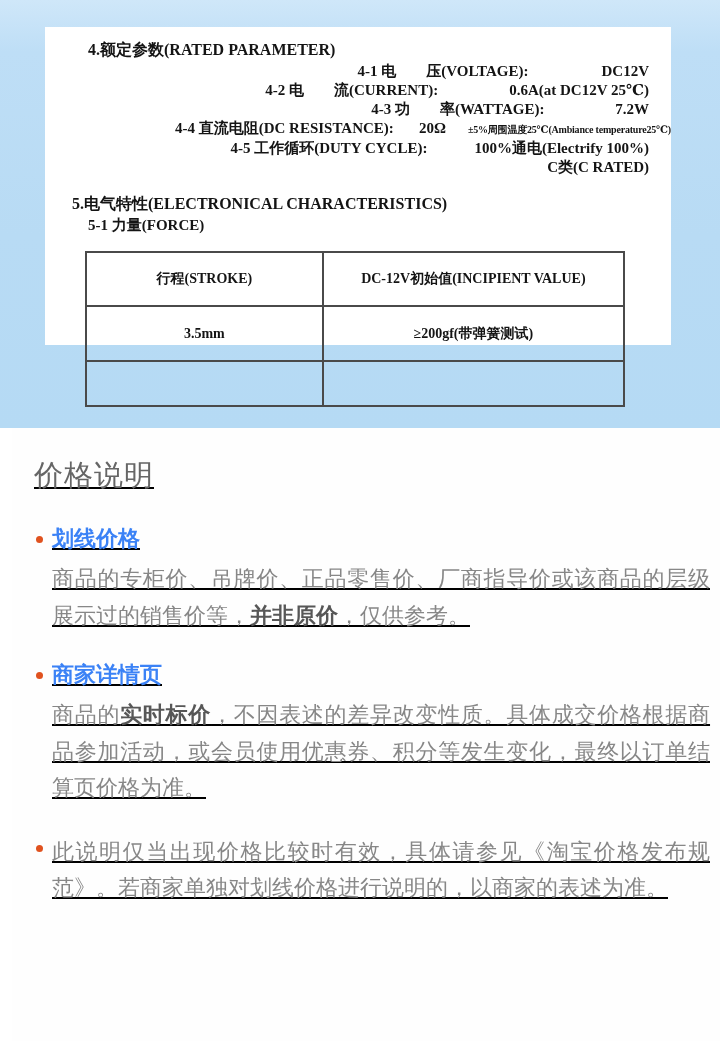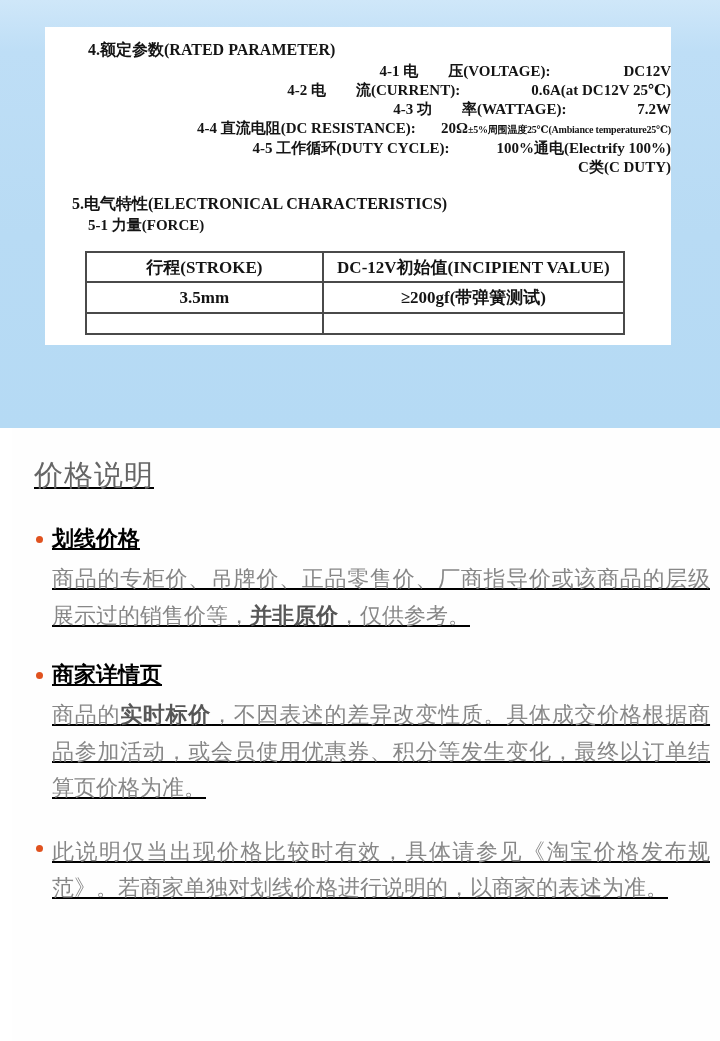--- a/index.html
+++ b/index.html
@@ -8,42 +8,42 @@
 
   
   .blue-band{position:absolute;top:0;left:0;width:720px;height:428px;
     background:linear-gradient(180deg,#cfe7f9 0%,#bedef6 12%,#b8dbf4 55%,#b5daf4 100%);}
   .doc-card{position:absolute;top:27px;left:45px;width:626px;height:318px;background:#ffffff;}
   .doc{font-family:"Liberation Serif","DejaVu Serif",serif;font-weight:bold;color:#141414;}
   .doc-h1{margin:14px 0 0 43px;font-size:16px;line-height:18px;white-space:nowrap;}
   .spec-rows{margin:3px 0 0 60px;}
   .spec-row{display:flex;font-size:15px;line-height:19px;white-space:nowrap;align-items:baseline;justify-content:flex-end;}
   .spec-label{min-width:244px;}
-  .spec-note{font-size:10px;letter-spacing:-0.2px;}
+  .spec-note{font-size:10px;margin-left:22px;letter-spacing:-0.2px;}
   .doc-h2{margin:17px 0 0 27px;font-size:16px;line-height:19px;white-space:nowrap;}
   .doc-h3{margin:3px 0 0 43px;font-size:15px;line-height:19px;white-space:nowrap;}
   table.spec-table{margin:16px 0 0 40px;width:540px;border-collapse:collapse;
     font-family:"Liberation Serif","DejaVu Serif",serif;font-weight:bold;}
   table.spec-table td{border:2px solid #4a4a4a;text-align:center;vertical-align:middle;
-    font-size:17px;color:#141414;padding:0;}
+    font-size:14px;color:#141414;padding:12px;}
   .tr-head td{height:28px;}
   .tr-data td{height:29px;}
   .tr-empty td{height:19px;}
   .col-stroke{width:44%;}
   .col-value{width:56%;}
 
   
   .price-section{position:absolute;top:428px;left:12px;width:720px;height:613px;background:#fefefe;text-decoration:underline;}
   .price-inner{padding:30px 22px 0 22px;}
   .price-title{font-size:29px;line-height:34px;color:#666666;letter-spacing:1px;}
   .price-list{margin-top:33px;}
   .price-item{position:relative;padding-left:18px;}
   .price-item + .price-item{margin-top:27px;}
   .bullet{position:absolute;left:2px;top:11px;width:7px;height:7px;border-radius:50%;background:#e0521f;}
-  .item-heading{font-size:22px;font-weight:bold;color:#000000;line-height:28px;}
+  .item-heading{font-size:22px;font-weight:bold;color:#3b82f6;line-height:28px;}
   .item-body{margin-top:8px;font-size:22px;color:#878787;line-height:36.5px;max-width:658px;
     text-align:justify;text-justify:inter-ideograph;}
   .item-body.no-head{margin-top:0;}
   .seg-bold{font-weight:bold;color:#575757;}
 </style>
 </head>
 <body>
 
 <div class="page">
 
@@ -72,21 +72,21 @@
           <span class="spec-label">4-4 直流电阻(DC RESISTANCE):</span>
           <span class="spec-value">20Ω</span>
           <span class="spec-note">±5%周围温度25℃(Ambiance temperature25℃)</span>
         </div>
         <div class="spec-row">
           <span class="spec-label">4-5 工作循环(DUTY CYCLE):</span>
           <span class="spec-value">100%通电(Electrify 100%)</span>
           <span class="spec-note"></span>
         </div>
         <div class="spec-row">
-          <span class="spec-value">C类(C DUTY)</span>
+          <span class="spec-value">C类(C RATED)</span>
           <span class="spec-note"></span>
         </div>
       </div>
 
       <div class="doc-h2">5.电气特性(ELECTRONICAL CHARACTERISTICS)</div>
       <div class="doc-h3">5-1 力量(FORCE)</div>
 
       <table class="spec-table">
         <tbody>
             <tr class="tr-head">

